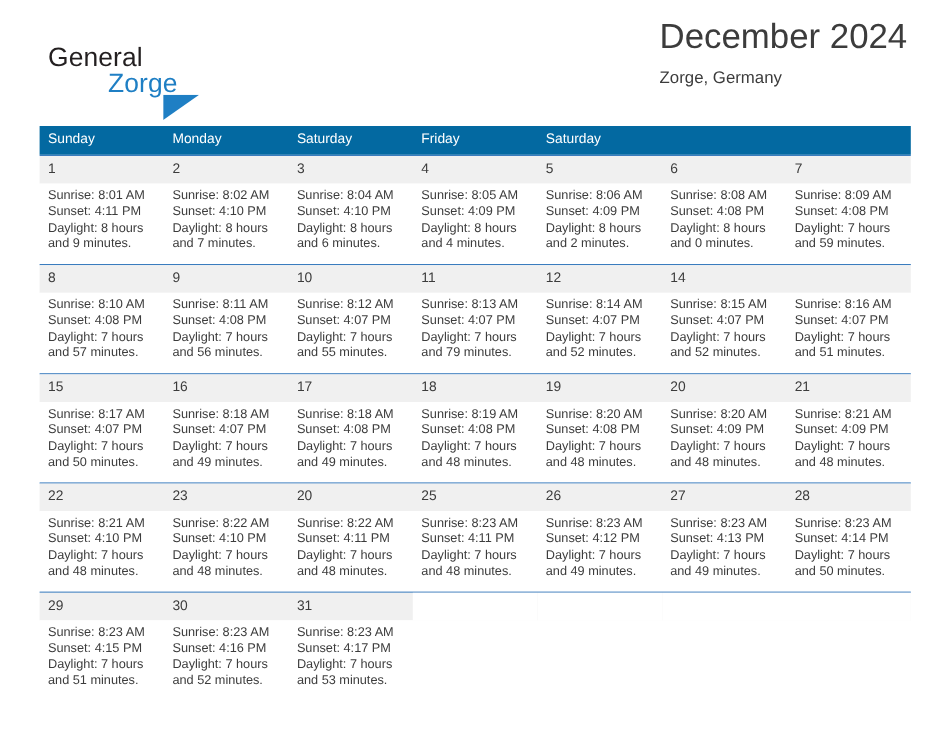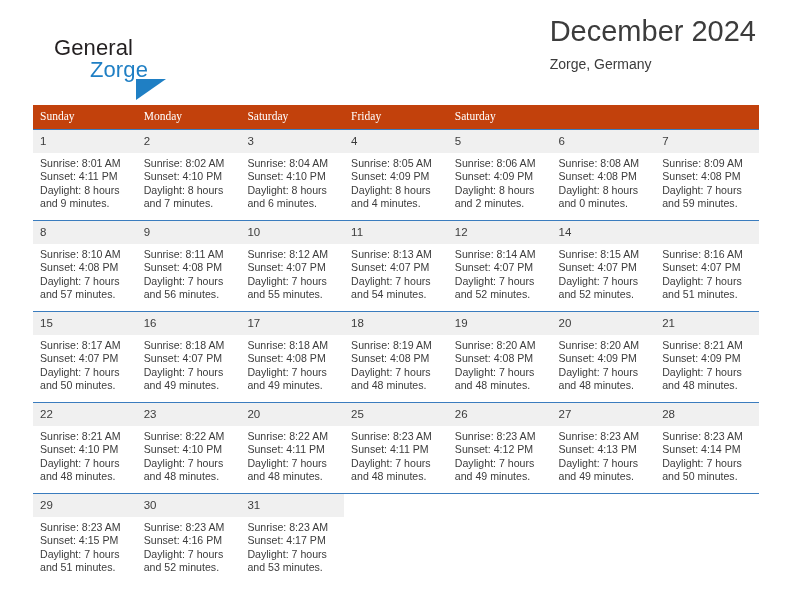--- a/index.html
+++ b/index.html
@@ -27,21 +27,21 @@
   }
   .logo {
     position: absolute;
     left: 36px;
     top: 36px;
     width: 170px;
     height: 50px;
   }
   .logo-general {
     position: absolute;
-    left: 18px; top: 0;
+    left: 4px; top: 0;
     font-size: 22px;
     color: #231f20;
     letter-spacing: .1px;
     line-height: 24px;
   }
   .logo-blue {
     position: absolute;
     left: 54px; top: 22px;
     font-size: 22px;
     color: #1f7fc4;
@@ -82,22 +82,21 @@
     position: absolute;
     left: 33px;
     top: 105px;
     width: 726px;
   }
   .cal-row {
     display: flex;
     width: 100%;
   }
   .cal-head {
-    background: #c2410c;
-    font-family: Liberation Serif, serif;
+    background: #0369a1;
   }
   .cal-head .cell {
     color: #ffffff;
     font-size: 11.5px;
     line-height: 13px;
     padding: 5px 0 6px 7px;
   }
   .cell {
     width: 103.71px;
     flex: 0 0 103.71px;
@@ -254,21 +253,21 @@
         <div class="detail">
           <div class="line">Sunrise: 8:12 AM</div>
           <div class="line">Sunset: 4:07 PM</div>
           <div class="line">Daylight: 7 hours</div>
           <div class="line">and 55 minutes.</div>
         </div>
         <div class="detail">
           <div class="line">Sunrise: 8:13 AM</div>
           <div class="line">Sunset: 4:07 PM</div>
           <div class="line">Daylight: 7 hours</div>
-          <div class="line">and 54 minutes.</div>
+          <div class="line">and 79 minutes.</div>
         </div>
         <div class="detail">
           <div class="line">Sunrise: 8:14 AM</div>
           <div class="line">Sunset: 4:07 PM</div>
           <div class="line">Daylight: 7 hours</div>
           <div class="line">and 52 minutes.</div>
         </div>
         <div class="detail">
           <div class="line">Sunrise: 8:15 AM</div>
           <div class="line">Sunset: 4:07 PM</div>

